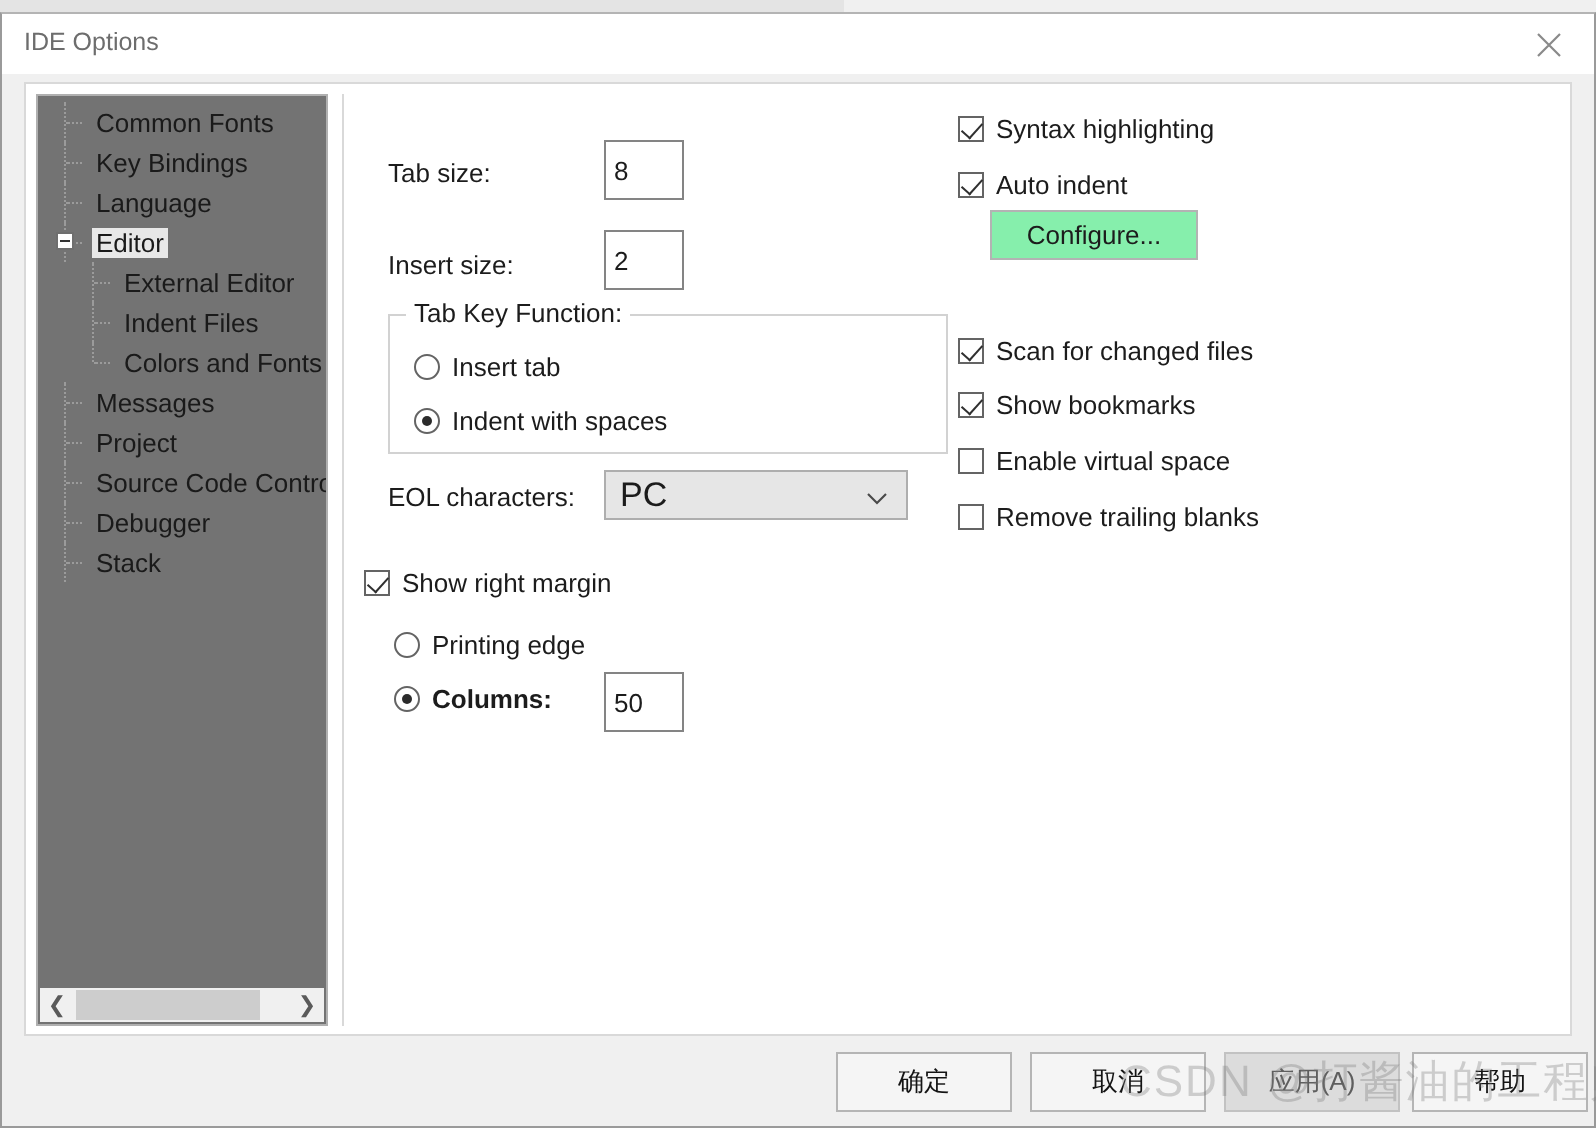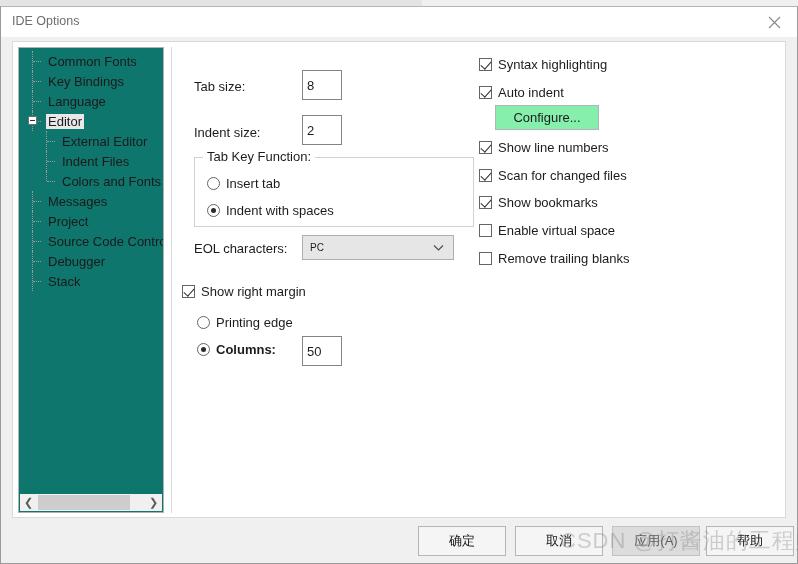--- a/index.html
+++ b/index.html
@@ -84,21 +84,21 @@
     width: 774px; height: 477px;
     background: #ffffff;
     border: 1px solid #d9d9d9;
   }
 
   
   #tree-panel {
     position: absolute;
     left: 5px; top: 5px;
     width: 146px; height: 466px;
-    background: #0f766e;
+    background: #737373;
     border: 1px solid #b0b0b0;
     overflow: hidden;
   }
   #tree-list {
     position: absolute;
     left: 0; top: 3px; right: 0;
     padding-left: 7px;
   }
   .tree-row {
     position: relative;
@@ -270,21 +270,21 @@
 
   
   #eol-combo {
     position: absolute;
     left: 130px; top: 188px;
     width: 152px; height: 25px;
     background: #e6e6e6;
     border: 1px solid #aeaeae;
     display: flex;
     align-items: center;
-    font-size: 10px;
+    font-size: 17px;
     color: #1c1c1c;
     cursor: default;
   }
   #eol-combo .val { margin-left: 7px; }
   #eol-combo .chev {
     position: absolute;
     right: 9px; top: 50%;
     transform: translateY(-50%);
   }
 
@@ -452,21 +452,21 @@
           </div>
           <div class="hs-arrow">❯</div>
         </div>
       </div>
 
       <div id="options-area">
 
         <div class="fld-label" style="left:22px; top:32px;">Tab size:</div>
         <div class="txtbox" style="left:130px; top:23px; width:40px; height:30px;">8</div>
 
-        <div class="fld-label" style="left:22px; top:78px;">Indent size:</div>
+        <div class="fld-label" style="left:22px; top:78px;">Insert size:</div>
         <div class="txtbox" style="left:130px; top:68px; width:40px; height:30px;">2</div>
 
         <div id="tabkey-group">
           <div id="tabkey-legend">Tab Key Function:</div>
 
           <div class="opt-row" style="left:12px; top:18px;">
             <span class="radio"></span>
             <span>Insert tab</span>
           </div>
 
@@ -507,24 +507,20 @@
           <span>Syntax highlighting</span>
         </div>
 
         <div class="opt-row" style="left:307px; top:38px;">
           <span class="chk on"></span>
           <span>Auto indent</span>
         </div>
 
         <div id="configure-btn">Configure...</div>
 
-        <div class="opt-row" style="left:307px; top:93px;">
-          <span class="chk on"></span>
-          <span>Show line numbers</span>
-        </div>
 
         <div class="opt-row" style="left:307px; top:121px;">
           <span class="chk on"></span>
           <span>Scan for changed files</span>
         </div>
 
         <div class="opt-row" style="left:307px; top:148px;">
           <span class="chk on"></span>
           <span>Show bookmarks</span>
         </div>

